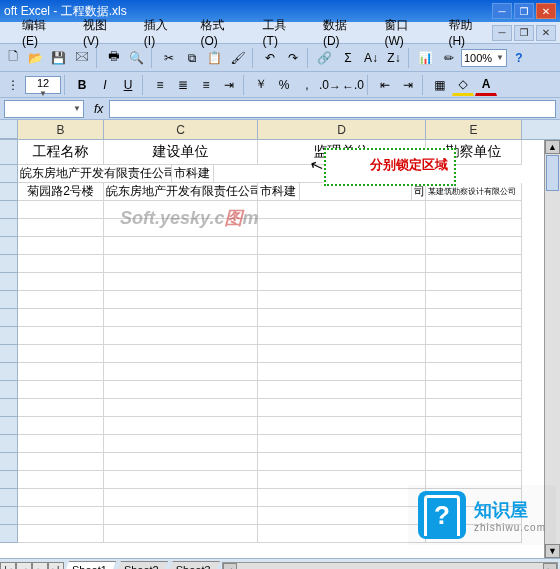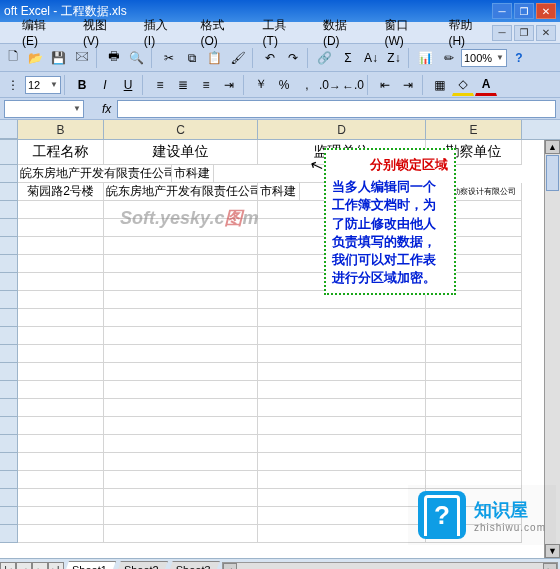--- a/index.html
+++ b/index.html
@@ -9,25 +9,25 @@
 .winbtns { display: flex; gap: 2px; }
 .winbtn { width: 20px; height: 16px; background: #3b7de0; border: 1px solid #5a9ae8; display: flex; align-items: center; justify-content: center; font-size: 10px; color: #fff; }
 .winbtn.close { background: #d64a2f; border-color: #e07a60; }
 .menubar { height: 22px; background: #dbe6f6; display: flex; align-items: center; padding: 0 4px; font-size: 12px; color: #000; border-bottom: 1px solid #a0b8d8; }
 .menuitem { padding: 0 6px; cursor: default; margin-left: 12px; }
 .menubar .spacer { flex: 1; }
 .toolbar { height: 28px; background: #c8d8ee; border-bottom: 1px solid #a0b8d8; display: flex; align-items: center; padding: 0 2px; gap: 1px; overflow: hidden; }
 .tbtn { width: 22px; height: 22px; display: flex; align-items: center; justify-content: center; font-size: 12px; cursor: default; border: 1px solid transparent; }
 .tsep { width: 4px; height: 20px; border-left: 1px solid #a0b8d8; margin: 0 2px; }
 .zoom { width: 46px; height: 18px; border: 1px solid #7a9cc8; background: #fff; font-size: 11px; padding: 0 2px; display:flex; align-items:center; justify-content:space-between;}
-.fontsize { width: 36px; height: 18px; border: 1px solid #7a9cc8; background: #fff; font-size: 11px; padding: 0 2px; display:flex; align-items:center; justify-content:space-between;}
+.fontsize { width: 36px; height: 18px; border: 1px solid #7a9cc8; background: #fff; font-size: 11px; padding: 0 2px; display:flex; align-items:center; justify-content:space-between;flex-direction:column;}
 .fmtbar { height: 26px; background: #c8d8ee; border-bottom: 1px solid #a0b8d8; display: flex; align-items: center; padding: 0 2px; gap: 1px; overflow: hidden; }
 .namebox-row { height: 22px; background: #c8d8ee; border-bottom: 1px solid #a0b8d8; display: flex; align-items: center; }
 .namebox { width: 80px; height: 18px; border: 1px solid #7a9cc8; background: #fff; margin: 0 4px; font-size: 11px; padding: 0 2px; display:flex; align-items:center; justify-content:space-between;}
-.fxlabel { font-style: italic; font-size: 12px; padding: 0 6px; margin-left: 8px; }
+.fxlabel { font-style: italic; font-size: 12px; padding: 0 6px; }
 .formulabar { flex: 1; height: 18px; border: 1px solid #7a9cc8; background: #fff; margin-right: 4px; }
 .sheet-area { position: relative; height: 438px; background: #fff; overflow: hidden; }
 .colheaders { display: flex; height: 20px; background: #d7e4f2; border-bottom: 1px solid #9db4ca; }
 .rowhdr-corner { width: 18px; background: #d7e4f2; border-right: 1px solid #9db4ca; border-bottom: 1px solid #9db4ca; }
 .colhdr { border-right: 1px solid #9db4ca; display: flex; align-items: center; justify-content: center; font-size: 12px; color: #333; background: #f0e8c8; }
 .gridbody { position: relative; }
 .row { display: flex; height: 18px; }
 .row.hdr-row { height: 25px; }
 .rowhdr { width: 18px; background: #d7e4f2; border-right: 1px solid #9db4ca; border-bottom: 1px solid #9db4ca; font-size: 10px; display: flex; align-items: center; justify-content: center; color: #555;}
 .cell { border-right: 1px solid #d4d4d4; border-bottom: 1px solid #d4d4d4; font-size: 12px; padding: 0 2px; display: flex; align-items: center; justify-content: center; overflow: hidden; white-space: nowrap; }
@@ -329,21 +329,20 @@
         <div class="rowhdr"></div>
         <div class="cell wB"></div>
         <div class="cell wC"></div>
         <div class="cell wD"></div>
         <div class="cell wE"></div>
       </div>
   </div>
 
   <div class="tooltip">
     <div class="t1">分别锁定区域</div>
-    <div class="t2">当多人编辑同一个工作簿文档时，为了防止修改由他人负责填写的数据，我们可以对工作表进行分区域加密。</div>
   </div>
 
   <div class="cursor-arrow">↖</div>
 
   <div class="watermark">
     <span>Soft.yesky.c</span><span class="red">图</span><span>m</span>
   </div>
 
   <div class="vscroll">
     <div class="arr">▲</div>

